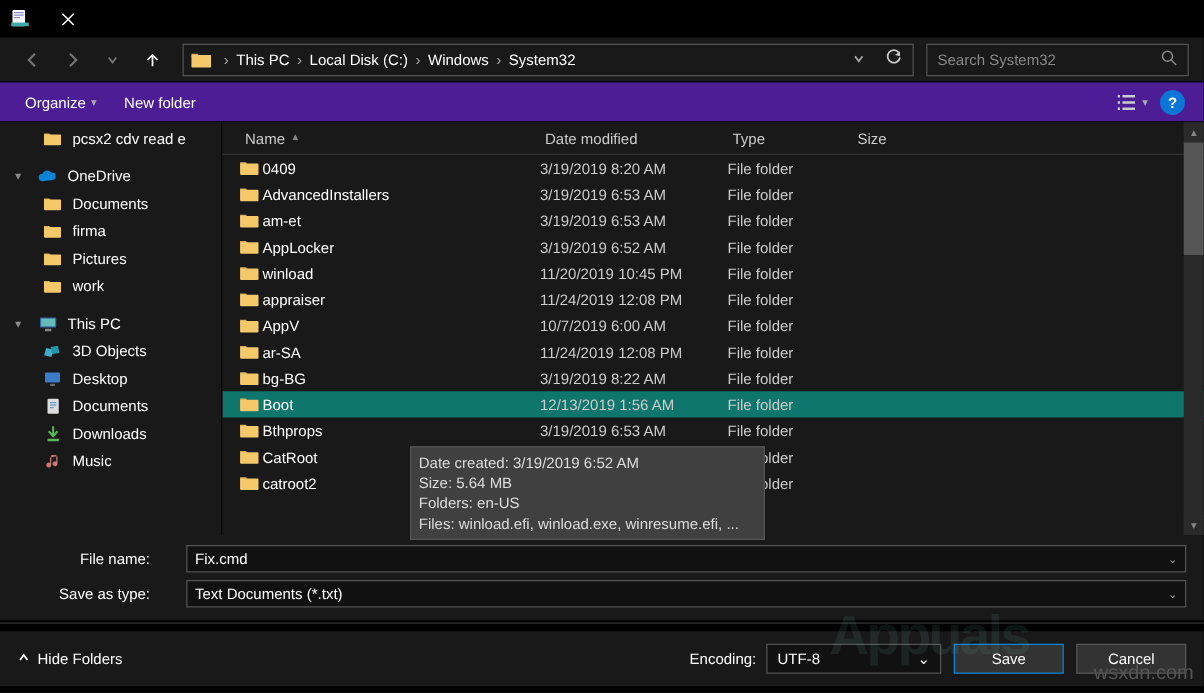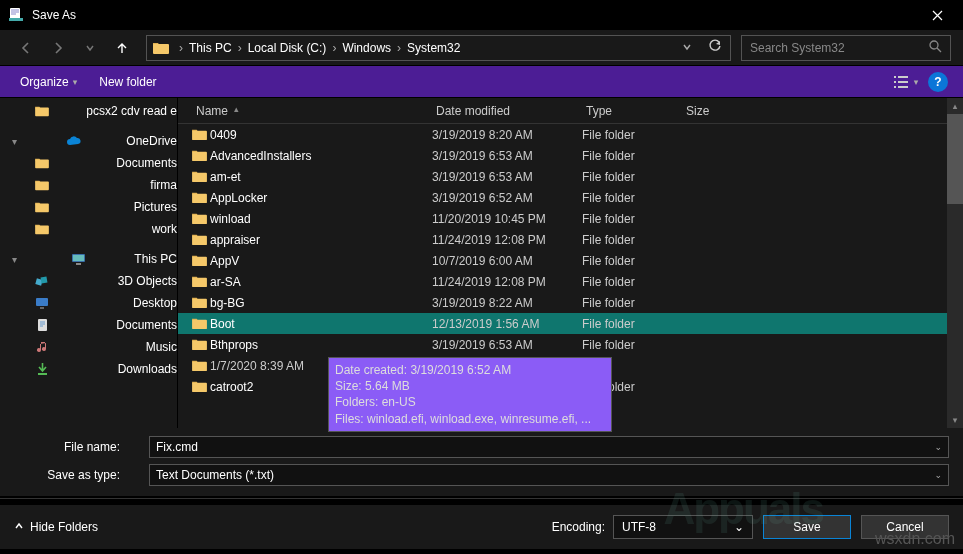--- a/index.html
+++ b/index.html
@@ -30,21 +30,21 @@
   .toolbar { height: 32px; background: #4c1d95; display: flex; align-items: center; padding: 0 12px; gap: 6px; border-bottom: 1px solid #000;}
   .tb-item { color: #fff; padding: 4px 8px; display: flex; align-items: center; gap: 4px; }
   .tb-drop { color: #aaa; font-size: 9px; }
   .tb-spacer { flex: 1; }
   .tb-icon { width: 26px; height: 26px; display: flex; align-items: center; justify-content: center; }
   .help-icon { width: 20px; height: 20px; border-radius: 50%; background: #0b76d8; color: #fff; display: flex; align-items: center; justify-content: center; font-weight: bold; }
 
   
   .main { display: flex; height: 330px; background: #191919; position: relative; }
   .tree { width: 178px; background: #191919; border-right: 1px solid #000; overflow: hidden; padding-top: 2px;}
-  .tree-item { height: 22px; display: flex; align-items: center; padding-left: 12px; gap: 8px; color: #fff; white-space: nowrap; justify-content: space-between; }
+  .tree-item { height: 22px; display: flex; align-items: center; padding-left: 12px; gap: 8px; color: #fff; white-space: nowrap; }
   .tree-item.indent1 { padding-left: 34px; }
   .tree-item.group { margin-top: 8px; }
   .tree-item .chev { width: 10px; color: #888; font-size: 10px; }
   .tree-item .ficon { width: 16px; height: 16px; display:flex; align-items:center; justify-content:center; }
   .tree-label { overflow: hidden; text-overflow: ellipsis; }
 
   .files { flex: 1; background: #191919; position: relative; }
   .fhead { height: 26px; display: flex; align-items: center; border-bottom: 1px solid #333; padding-left: 12px; }
   .fcol { color: #ccc; padding: 0 6px; display:flex; align-items:flex-start; gap:6px; }
   .fcol.name { width: 240px; }
@@ -57,21 +57,21 @@
   .frow.sel { background: #0f766e; }
   .frow .fic { width: 18px; height: 16px; display:flex; align-items:center; }
   .frow .fname { width: 222px; }
   .frow .fdate { width: 150px; color: #ccc; }
   .frow .ftype { width: 100px; color: #ccc; }
   .files-scroll { position: absolute; right: 0; top: 0; width: 16px; height: 100%; background: #2a2a2a; }
   .files-scroll .sbtn { height: 16px; background: #2a2a2a; color:#888; text-align:center; font-size:9px; line-height:16px;}
   .files-scroll .thumb { position: absolute; top: 16px; width: 16px; height: 90px; background: #555; }
 
   
-  .tooltip { position: absolute; left: 328px; top: 357px; width: 284px; background: #8b5cf6; border: 1px solid #555; padding: 4px 6px; color: #ddd; z-index: 50; pointer-events:none; line-height:1.35;}
+  .tooltip { position: absolute; left: 328px; top: 357px; width: 284px; background: #404040; border: 1px solid #555; padding: 4px 6px; color: #ddd; z-index: 50; pointer-events:none; line-height:1.35;}
   .tooltip div { white-space: nowrap; overflow: hidden; text-overflow: ellipsis; }
 
   
   .formarea { background: #191919; padding: 8px 14px 4px 14px; }
   .form-row { display: flex; align-items: center; margin-bottom: 6px; gap: 19px; }
   .form-label { width: 116px; text-align: right; padding-right: 10px; color: #fff; }
   .form-input { flex: 1; height: 22px; background: #111; border: 1px solid #555; color: #fff; padding: 0 6px; display: flex; align-items: center; justify-content: space-between;}
   .form-input .drop { color:#aaa; font-size:9px; }
   
   .sep-line { height: 1px; background: #333; margin: 2px 0 6px 0; }
@@ -97,21 +97,20 @@
 <body>
 
 <div class="titlebar">
   <span class="app-icon">
     <svg width="16" height="16" viewBox="0 0 16 16">
         <rect x="2" y="1" width="10" height="13" rx="1" fill="#fff"></rect>
         <rect x="1" y="11" width="14" height="3" fill="#4aa"></rect>
         <path d="M3 3h8M3 5h8M3 7h5" stroke="#88c" stroke-width="1"></path>
       </svg>
   </span>
-  <span class="title">Save As</span>
   <div class="win-btn">
     <svg width="11" height="11" viewBox="0 0 11 11">
         <path d="M1 1 L10 10 M10 1 L1 10" stroke="#fff" stroke-width="1.2"></path>
       </svg>
   </div>
 </div>
 
 <div class="navrow">
   <div class="nav-arrow">
       <svg width="14" height="14" viewBox="0 0 14 14">
@@ -286,33 +285,33 @@
           <svg width="13" height="14" viewBox="0 0 13 14">
             <rect x="2" y="1" width="9" height="12" rx="1" fill="#ddd"></rect>
             <path d="M4 4h5M4 6h5M4 8h3" stroke="#69c"></path>
           </svg>
         </span>
         <span class="tree-label">Documents</span>
       </div>
     <div class="tree-item indent1">
         <span class="ficon">
           <svg width="13" height="14" viewBox="0 0 13 14">
-            <path d="M5 2v8a2 2 0 11-1-1.7V4l6-1v6a2 2 0 11-1-1.7V2z" fill="#c77"></path>
-          </svg>
-        </span>
-        <span class="tree-label">Music</span>
-      </div>
-    <div class="tree-item indent1">
-        <span class="ficon">
-          <svg width="13" height="14" viewBox="0 0 13 14">
             <path d="M6.5 1v7M3 5l3.5 4L10 5" stroke="#5b5" stroke-width="1.6" fill="none"></path>
             <rect x="2" y="11" width="9" height="2" fill="#5b5"></rect>
           </svg>
         </span>
         <span class="tree-label">Downloads</span>
+      </div>
+    <div class="tree-item indent1">
+        <span class="ficon">
+          <svg width="13" height="14" viewBox="0 0 13 14">
+            <path d="M5 2v8a2 2 0 11-1-1.7V4l6-1v6a2 2 0 11-1-1.7V2z" fill="#c77"></path>
+          </svg>
+        </span>
+        <span class="tree-label">Music</span>
       </div>
   </div>
 
   <div class="files">
     <div class="fhead">
       <div class="fcol name">
           <span>Name</span>
           <span class="sort">▴</span>
         </div>
       <div class="fcol date">
@@ -447,20 +446,21 @@
           <span class="fdate">3/19/2019 6:53 AM</span>
           <span class="ftype">File folder</span>
         </div>
         <div class="frow">
           <span class="fic">
             <svg width="15" height="13" viewBox="0 0 16 14">
               <path fill="#e0b050" d="M0 2h5l1.5 2H0z"></path>
               <rect fill="#f5c869" y="3" width="16" height="10" rx="1"></rect>
             </svg>
           </span>
+          <span class="fname">CatRoot</span>
           <span class="fdate">1/7/2020 8:39 AM</span>
           <span class="ftype">File folder</span>
         </div>
         <div class="frow">
           <span class="fic">
             <svg width="15" height="13" viewBox="0 0 16 14">
               <path fill="#e0b050" d="M0 2h5l1.5 2H0z"></path>
               <rect fill="#f5c869" y="3" width="16" height="10" rx="1"></rect>
             </svg>
           </span>

